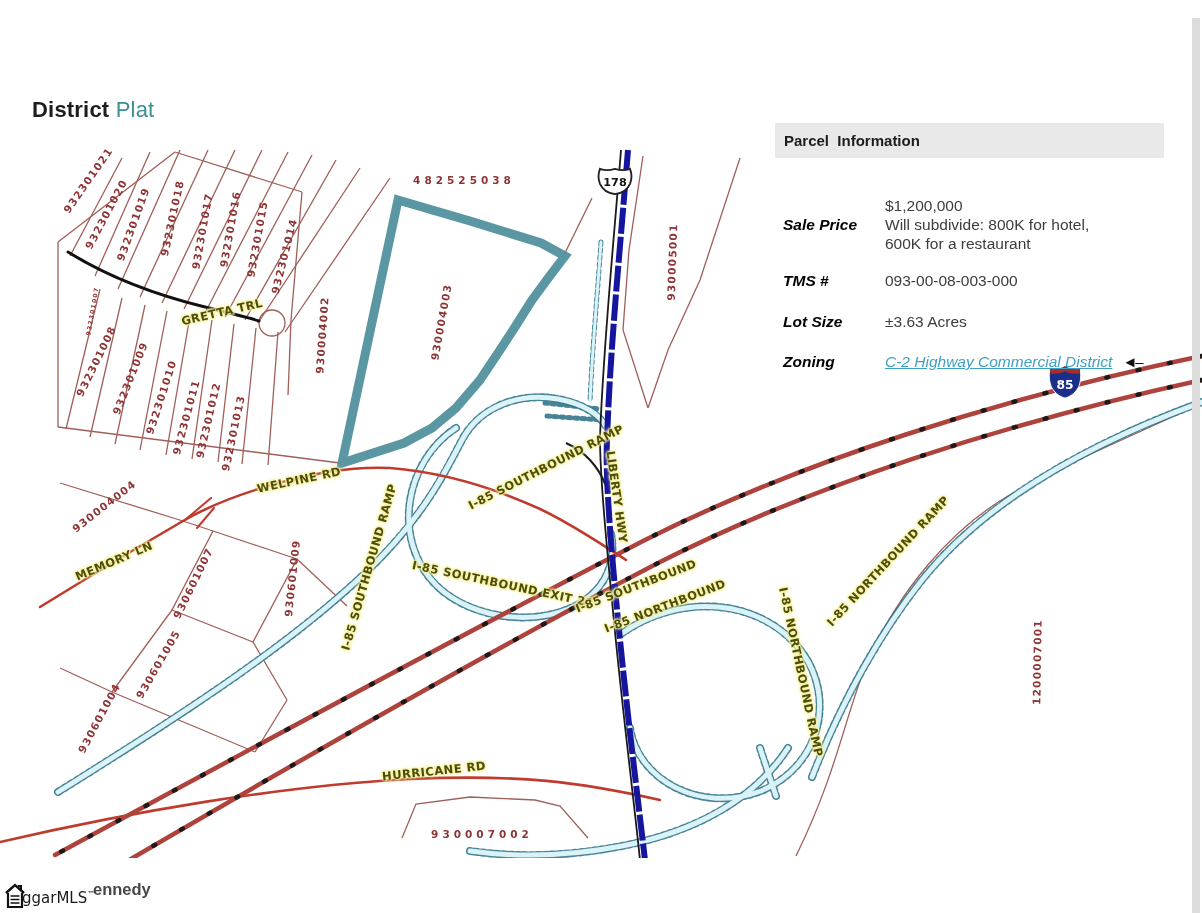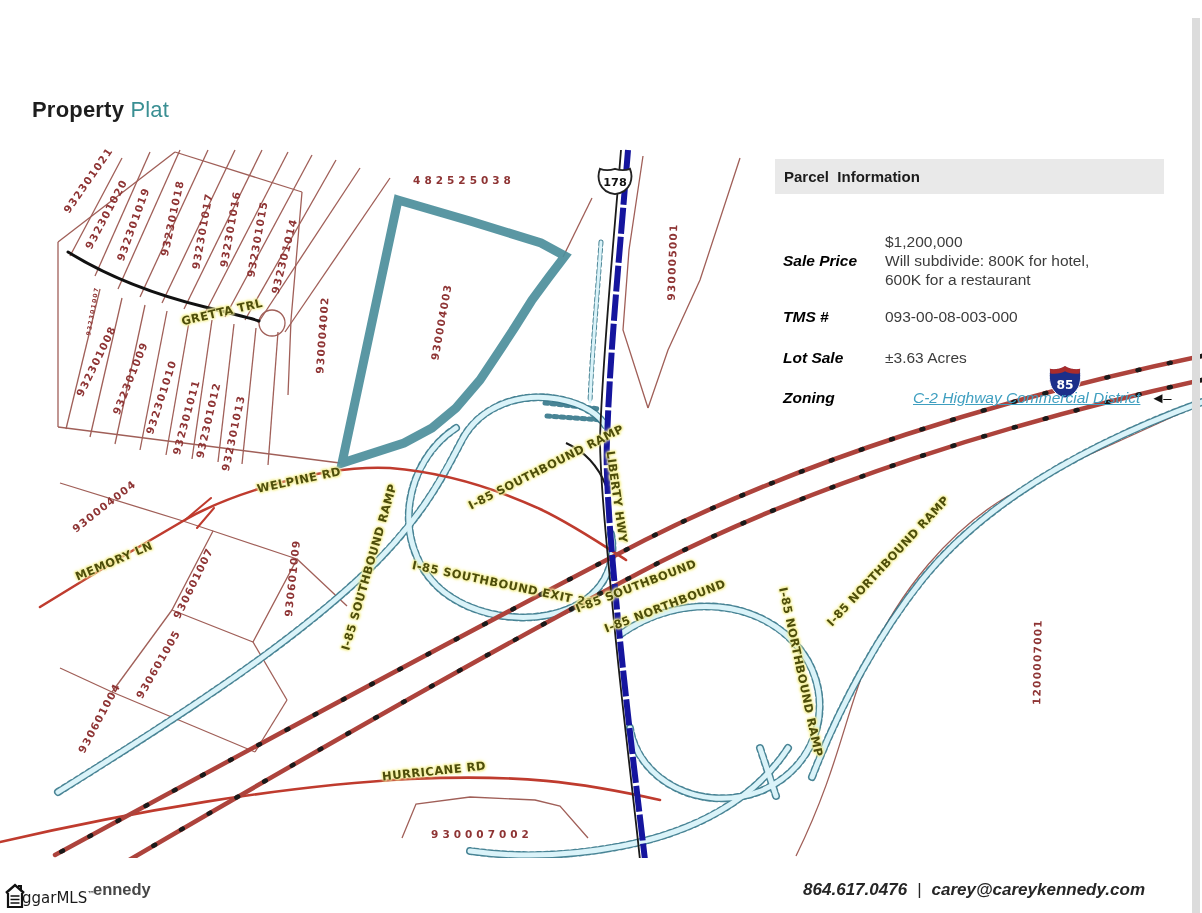--- a/index.html
+++ b/index.html
@@ -12,21 +12,21 @@
   .road-label{position:absolute;color:#4d4d0a;font-weight:bold;white-space:nowrap;
      font-family:"DejaVu Sans",sans-serif;
      text-shadow:0 0 2px #f5f0a0,0 0 3px #f5f0a0,0 0 5px #f5f0a0,1px 1px 2px #f5f0a0,-1px -1px 2px #f5f0a0;}
   .shield{position:absolute;z-index:2;text-decoration:underline;}
   #title{position:absolute;left:32px;top:97px;z-index:3;font-size:22px;letter-spacing:.2px;}
   #title .t1{font-weight:bold;color:#1d1d1d;}
   #title .t2{color:#3a8f93;font-weight:500;}
   
   #panel{position:absolute;left:775px;top:123px;width:389px;z-index:3;font-size:15.5px;}
   #panel-header{background:#e9e9e9;height:35px;line-height:35px;padding-left:9px;
-     font-weight:bold;color:#1c1c1c;font-size:15px;white-space:pre;margin-top:36px;}
+     font-weight:bold;color:#1c1c1c;font-size:15px;white-space:pre;}
   .p-label{position:absolute;left:8px;font-style:italic;font-weight:bold;color:#000000;white-space:nowrap;}
   .p-val{position:absolute;left:110px;color:#3c3c3c;white-space:nowrap;}
   .zoning-link{color:#3f9fc0;font-style:italic;text-decoration:underline;cursor:pointer;}
   .arrow{color:#111;font-style:normal;font-size:15px;margin-left:10px;letter-spacing:-2px;}
   
   #footer{position:absolute;left:0;top:858px;width:1192px;height:55px;background:#fff;z-index:3;}
   #mls-logo{position:absolute;left:3px;top:24px;}
   #mls-text{position:absolute;left:22px;top:31px;font-size:15px;color:#1a1a1a;
      font-family:"DejaVu Sans",sans-serif;text-align:right;}
   #mls-text sup{font-size:8px;}
@@ -185,53 +185,50 @@
 
   <div class="shield" style="left:1048px;top:365px;">
     <svg width="34" height="34" viewBox="0 0 36 36">
       <path d="M18 1 C13 4 7 5 2 4 C1 10 1 18 4 24 C8 31 14 34 18 35 C22 34 28 31 32 24 C35 18 35 10 34 4 C29 5 23 4 18 1 Z" fill="#1b2f8a" stroke="#fff" stroke-width="1"></path>
       <path d="M18 1 C13 4 7 5 2 4 L2.5 9 C10 10 15 8 18 6.5 C21 8 26 10 33.5 9 L34 4 C29 5 23 4 18 1 Z" fill="#a82c2c"></path>
       <text x="18" y="25" font-size="13" fill="#fff" text-anchor="middle" font-weight="bold" font-family="DejaVu Sans, sans-serif">85</text>
     </svg>
   </div>
 
   <div id="title">
-    <span class="t1">Property</span>
+    <span class="t1">District</span>
     <span class="t2">Plat</span>
   </div>
 
   <div id="panel">
     <div id="panel-header">Parcel  Information</div>
     <div style="position:relative;height:250px;">
       <span class="p-label" style="top:58px;">Sale Price</span>
       <span class="p-val" style="top:39px;">$1,200,000</span>
       <span class="p-val" style="top:58px;text-align:center;">Will subdivide: 800K for hotel,</span>
       <span class="p-val" style="top:77px;">600K for a restaurant</span>
 
       <span class="p-label" style="top:114px;">TMS #</span>
       <span class="p-val" style="top:114px;">093-00-08-003-000</span>
 
-      <span class="p-label" style="top:155px;">Lot Sale</span>
+      <span class="p-label" style="top:155px;">Lot Size</span>
       <span class="p-val" style="top:155px;">±3.63 Acres</span>
 
       <span class="p-label" style="top:195px;">Zoning</span>
-      <span class="p-val" style="top:195px;margin-left:28px;">
+      <span class="p-val" style="top:195px;">
         <span class="zoning-link">C-2 Highway Commercial District</span><span class="arrow">◄–</span>
       </span>
     </div>
   </div>
 
   <div id="footer">
     <svg id="mls-logo" width="24" height="27" viewBox="0 0 24 27">
       <path d="M3 11 L12 3 L21 11" fill="none" stroke="#111" stroke-width="2.4"></path>
       <path d="M15 4 L18 4 L18 8" fill="none" stroke="#111" stroke-width="2"></path>
       <path d="M5 11 L5 25 L19 25 L19 11" fill="none" stroke="#111" stroke-width="2.2"></path>
       <path d="M7.5 14 L16.5 14 M7.5 17.5 L16.5 17.5 M7.5 21 L16.5 21" stroke="#111" stroke-width="1.6"></path>
     </svg>
     <span id="mls-text"><span>ggarMLS</span><sup>™</sup></span>
     <span id="partial-name">ennedy</span>
-    <span id="contact">
-      <span>864.617.0476</span><span class="sep">|</span><span>carey@careykennedy.com</span>
-    </span>
   </div>
 
   <div id="right-strip"></div>
 </div>
 
 </body></html>

